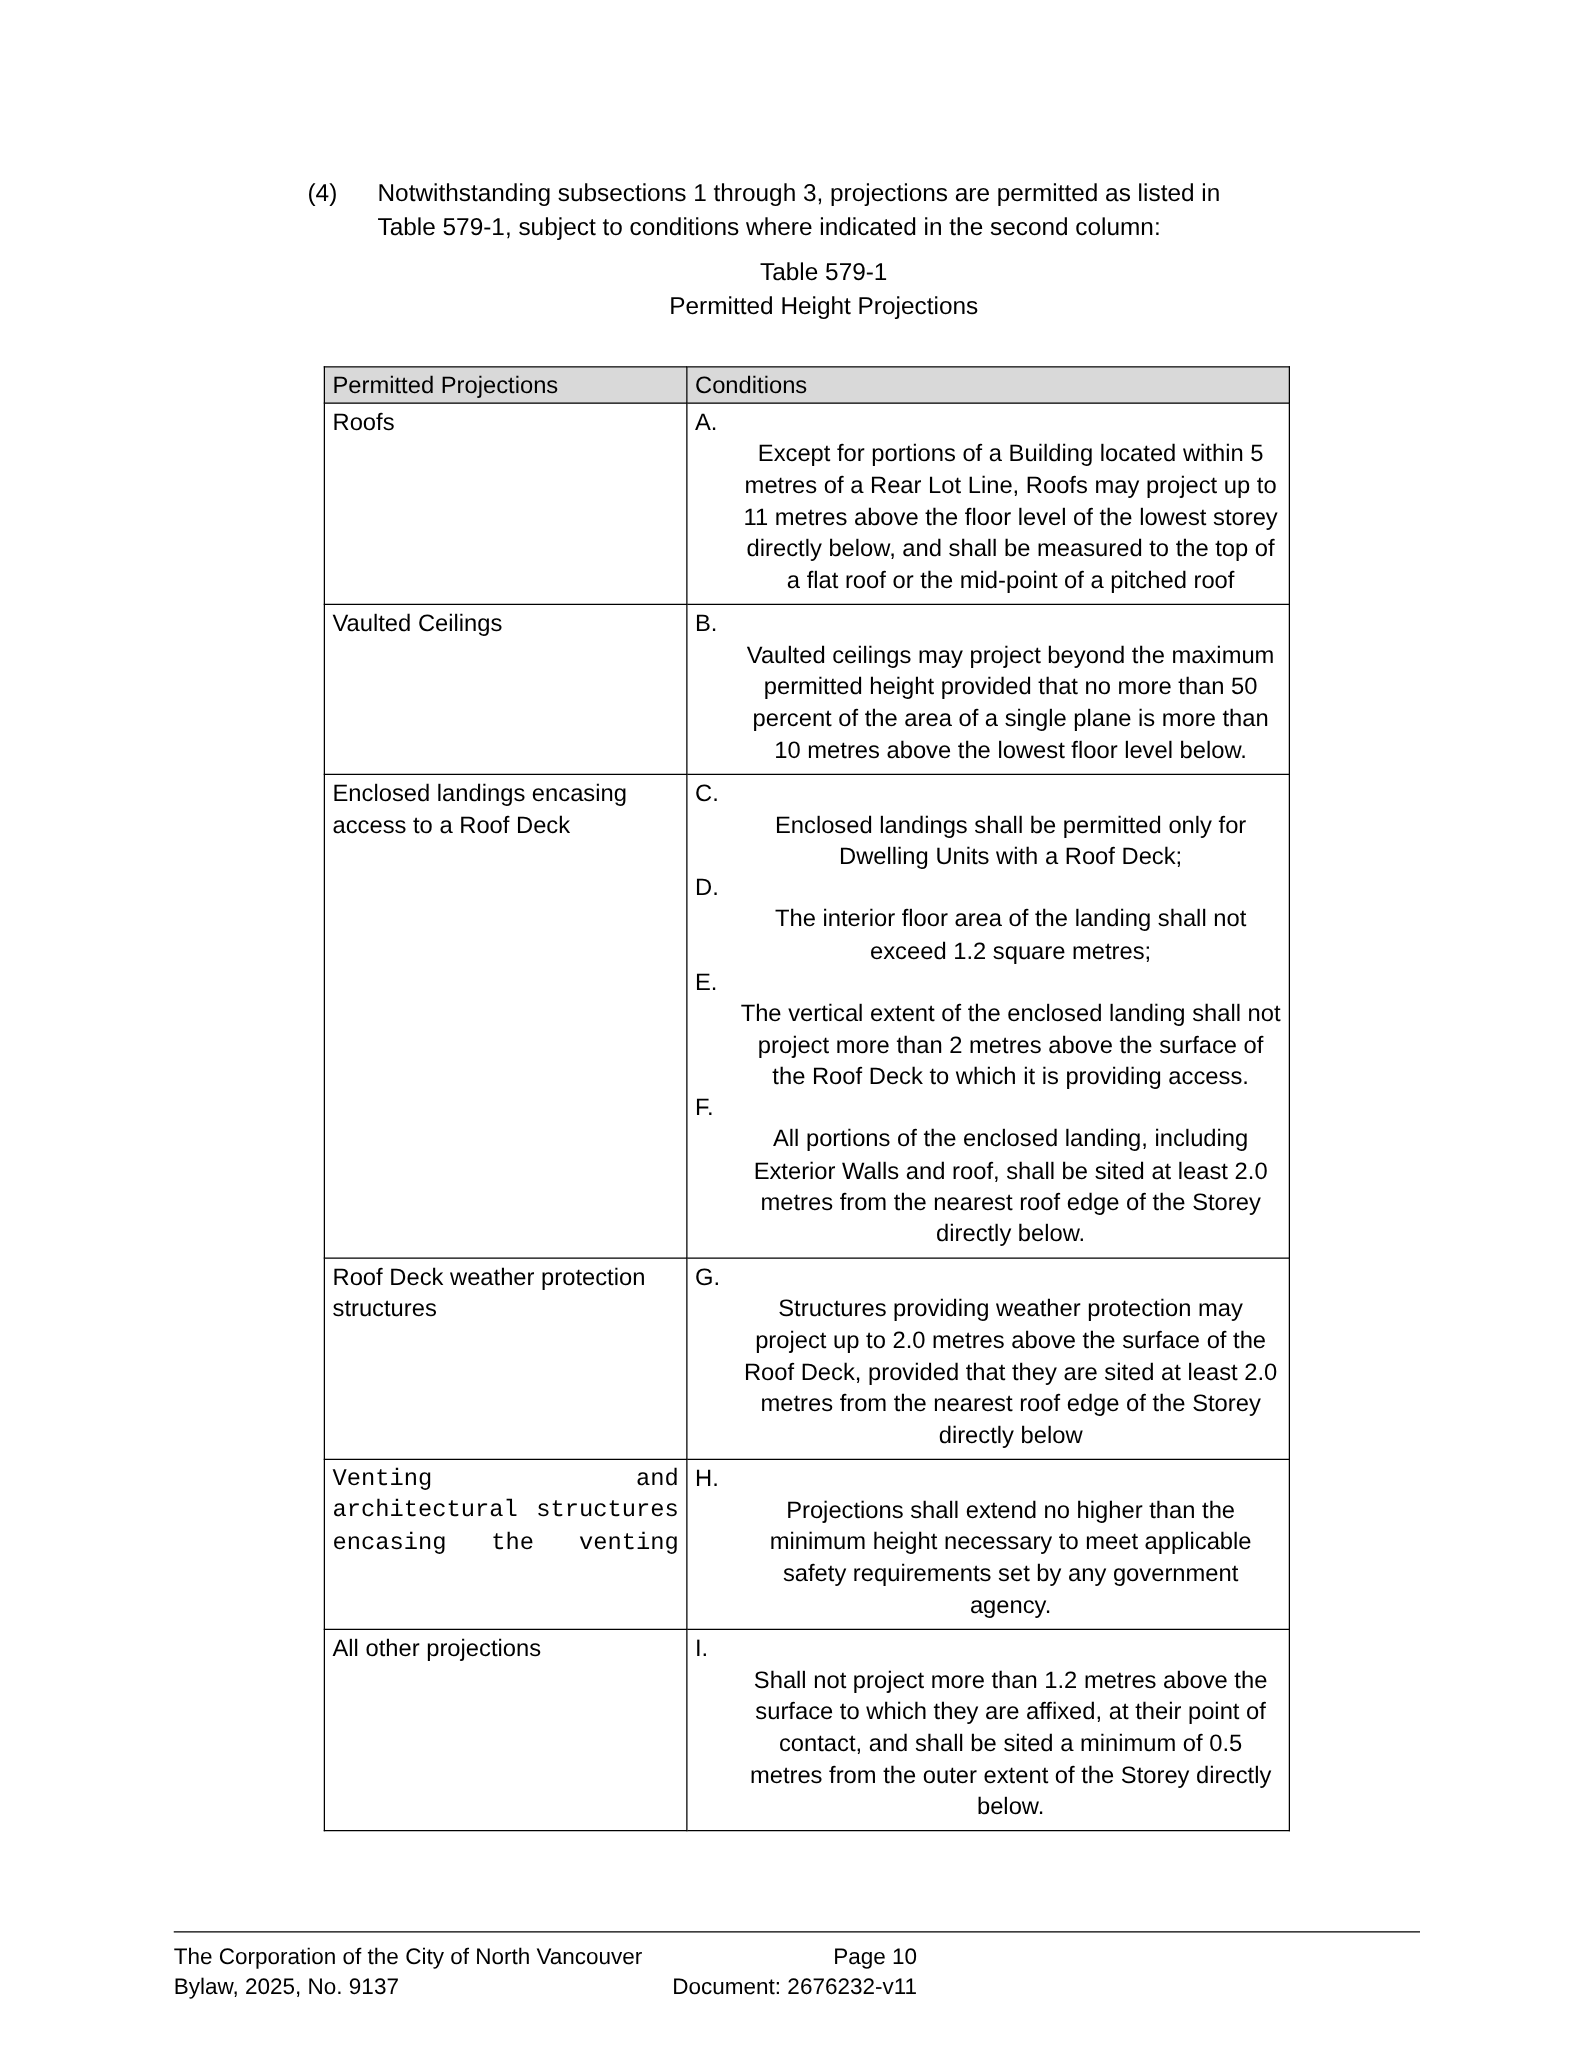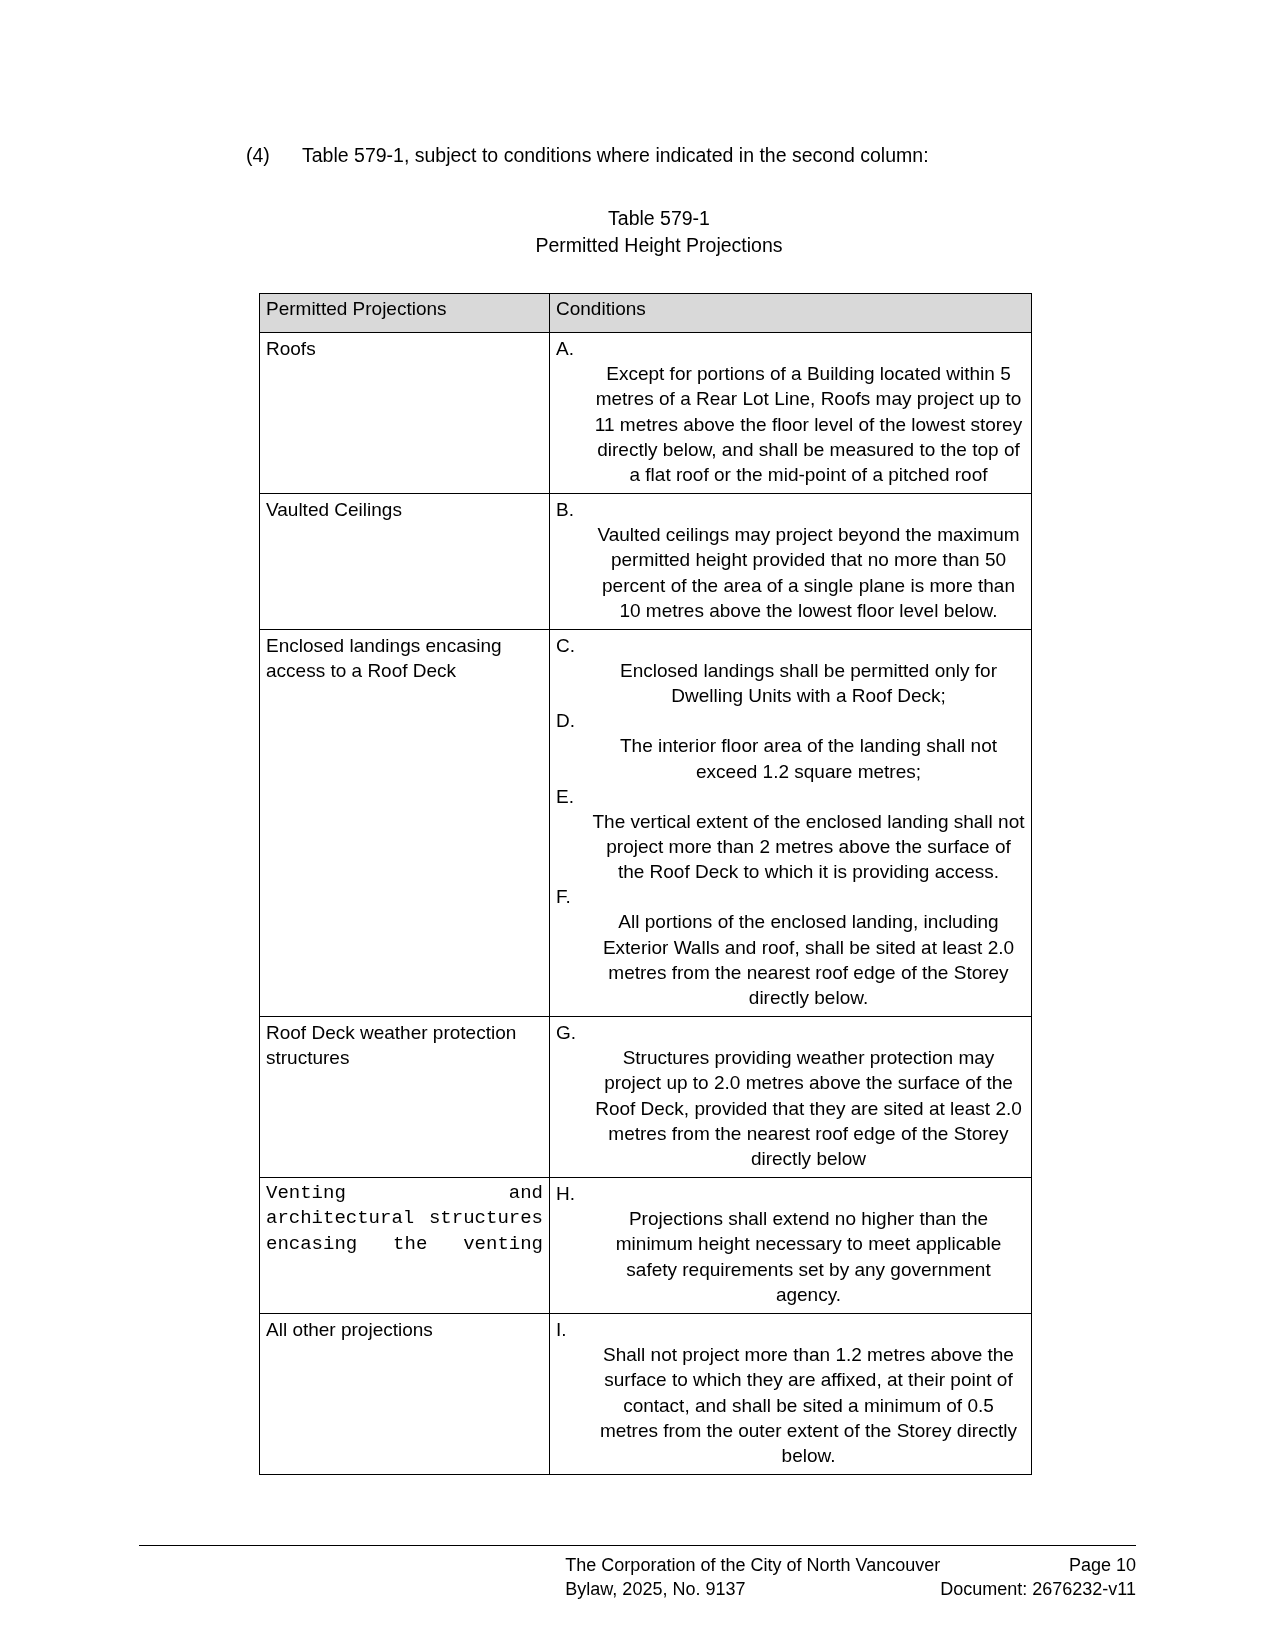--- a/index.html
+++ b/index.html
@@ -75,21 +75,21 @@
   table.proj td {
     border: 1px solid #000000;
     vertical-align: top;
     padding: 3px 6px 6px 6px;
     font-weight: normal;
   }
   table.proj thead th {
     background: #d9d9d9;
     text-align: left;
     padding-top: 2px;
-    padding-bottom: 11px;
+    padding-bottom: 1px;
   }
   col.c1 { width: 290px; }
   col.c2 { width: 482px; }
 
   
   .cell-left { text-align: left; }
   .cell-just { text-align: justify; text-justify: inter-word; font-family: Liberation Mono, monospace; }
   .cell-just::after {
     content: "";
     display: inline-block;
@@ -125,36 +125,38 @@
     top: 1545px;
     width: 997px;
   }
   .footer-rule {
     border-top: 1.4px solid #000000;
     width: 100%;
     margin-bottom: 7px;
   }
   .footer-cols {
     display: flex;
-    justify-content: flex-end;
+    justify-content: flex-start;
     font-size: 18px;
     line-height: 24px;
+    gap: 24px;
   }
   .footer-left div,
   .footer-right div { display: block; }
   .footer-right { text-align: right; }
 </style>
 </head>
 <body>
 
 <div class="page">
 
   <div class="clause">
     <span class="clause-num">(4)</span>
     <span class="clause-body">
+      <span class="line1">Notwithstanding subsections 1 through 3, projections are permitted as listed in</span>
       <span class="line2">Table 579-1, subject to conditions where indicated in the second column:</span>
     </span>
   </div>
 
   <div class="caption">
     <div>Table 579-1</div>
     <div>Permitted Height Projections</div>
   </div>
 
   <div class="tbl-wrap">

